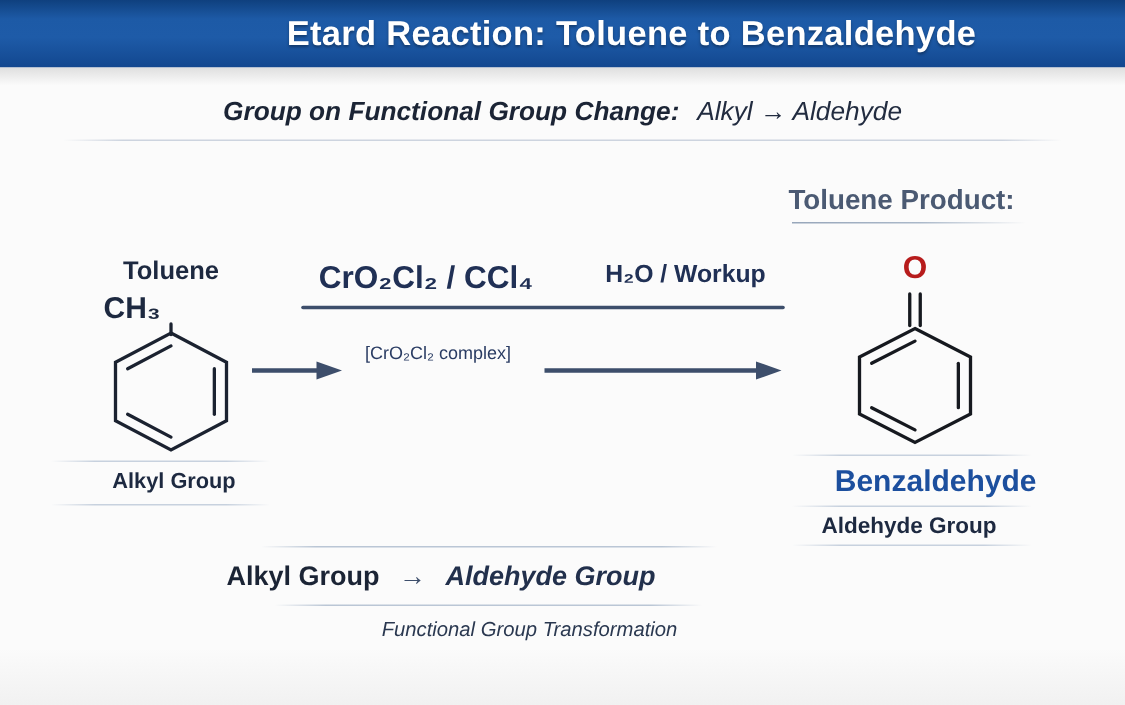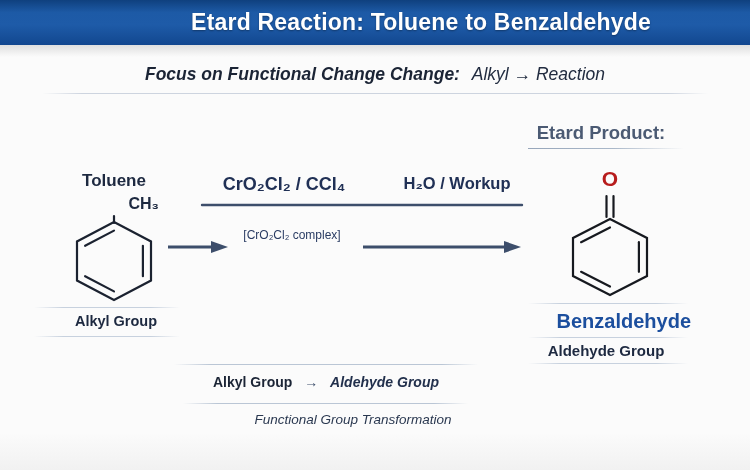--- a/index.html
+++ b/index.html
@@ -42,35 +42,35 @@
   .target-underline{
     position:absolute;left:528px;top:148px;width:156px;height:1px;
     background:linear-gradient(90deg,#97a6ba 0%,#aab8c9 55%,rgba(170,184,201,0) 100%);
   }
   
   .toluene-name{
     position:absolute;left:69px;top:171px;width:90px;text-align:center;
     font-size:17px;font-weight:bold;color:#1d2940;
   }
   .toluene-ch3{
-    position:absolute;left:69px;top:195px;width:90px;text-align:right;
-    font-size:16px;font-weight:bold;color:#1d2940;
+    position:absolute;left:69px;top:195px;width:90px;text-align:left;
+    font-size:20px;font-weight:bold;color:#1d2940;
   }
   .alkyl-line-top{position:absolute;left:34px;top:307px;width:146px;height:1px;
     background:linear-gradient(90deg,rgba(199,209,222,0),#c7d1de 20%,#c7d1de 80%,rgba(199,209,222,0));}
   .alkyl-label{
     position:absolute;left:36px;top:313px;width:160px;text-align:center;
     font-size:14.5px;font-weight:bold;color:#1d2940;
   }
   .alkyl-line-bottom{position:absolute;left:34px;top:336px;width:146px;height:1px;
     background:linear-gradient(90deg,rgba(199,209,222,0),#c7d1de 20%,#c7d1de 80%,rgba(199,209,222,0));}
   
   .reagent1{
     position:absolute;left:204px;top:174px;width:160px;text-align:center;
-    font-size:18px;font-weight:bold;color:#203055;white-space:nowrap;
+    font-size:21px;font-weight:bold;color:#203055;white-space:nowrap;
   }
   .reagent2{
     position:absolute;left:377px;top:174px;width:160px;text-align:center;
     font-size:16.5px;font-weight:bold;color:#203055;white-space:nowrap;
   }
   .intermediate{
     position:absolute;left:212px;top:228px;width:160px;text-align:center;
     font-size:12px;font-weight:500;color:#2a3c63;white-space:nowrap;
   }
   
@@ -89,22 +89,22 @@
   .product-group{
     position:absolute;left:526px;top:342px;width:160px;text-align:center;
     font-size:15px;font-weight:bold;color:#1d2940;
   }
   .prod-line-3{position:absolute;left:528px;top:363px;width:160px;height:1px;
     background:linear-gradient(90deg,rgba(199,209,222,0),#c7d1de 20%,#c7d1de 80%,rgba(199,209,222,0));}
   
   .trans-line-top{position:absolute;left:174px;top:364px;width:304px;height:1px;
     background:linear-gradient(90deg,rgba(186,198,213,0),#bac6d5 12%,#bac6d5 88%,rgba(186,198,213,0));}
   .trans-row{
-    position:absolute;left:151px;top:374px;width:350px;text-align:center;
-    font-size:14px;white-space:nowrap;
+    position:absolute;left:151px;top:374px;width:350px;
+    font-size:18px;white-space:nowrap;
   }
   .trans-row .from{font-weight:bold;color:#1b2435;}
   .trans-row .arr{color:#3d4e6b;margin:0 8px;font-weight:normal;}
   .trans-row .to{font-style:italic;font-weight:600;color:#22304c;}
   .trans-line-bottom{position:absolute;left:183px;top:403px;width:285px;height:1px;
     background:linear-gradient(90deg,rgba(186,198,213,0),#bac6d5 12%,#bac6d5 88%,rgba(186,198,213,0));}
   .trans-caption{
     position:absolute;left:173px;top:412px;width:360px;text-align:center;
     font-size:13.5px;font-style:italic;font-weight:400;color:#2a3850;white-space:nowrap;
   }
@@ -115,26 +115,26 @@
 <body>
 
 <div class="stage">
 
   <div class="banner">
     <span class="banner-title">Etard Reaction: Toluene to Benzaldehyde</span>
   </div>
   <div class="banner-fade"></div>
 
   <div class="subtitle">
-    <span class="lead">Focus on Functional Change Change:</span>
-    <span class="rest">Alkyl → Reaction</span>
+    <span class="lead">Group on Functional Group Change:</span>
+    <span class="rest">Alkyl → Aldehyde</span>
   </div>
   <div class="rule-top"></div>
 
-  <div class="target-label">Etard Product:</div>
+  <div class="target-label">Toluene Product:</div>
   <div class="target-underline"></div>
 
   <svg class="graphics" viewBox="0 0 750 470">
 
     <g stroke="#1b2230" stroke-width="2.2" fill="none" stroke-linecap="round">
       <line x1="114" y1="216" x2="114" y2="223"></line>
       <polygon points="114,222 151,241.5 151,280.5 114,300 77,280.5 77,241.5"></polygon>
       <line x1="114" y1="230.6" x2="85.1" y2="245.8"></line>
       <line x1="142.9" y1="245.8" x2="142.9" y2="276.2"></line>
       <line x1="114" y1="291.4" x2="85.1" y2="276.2"></line>

